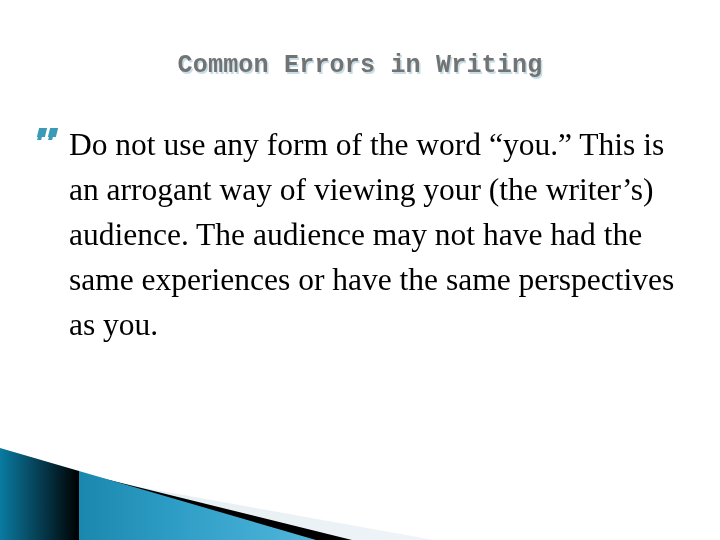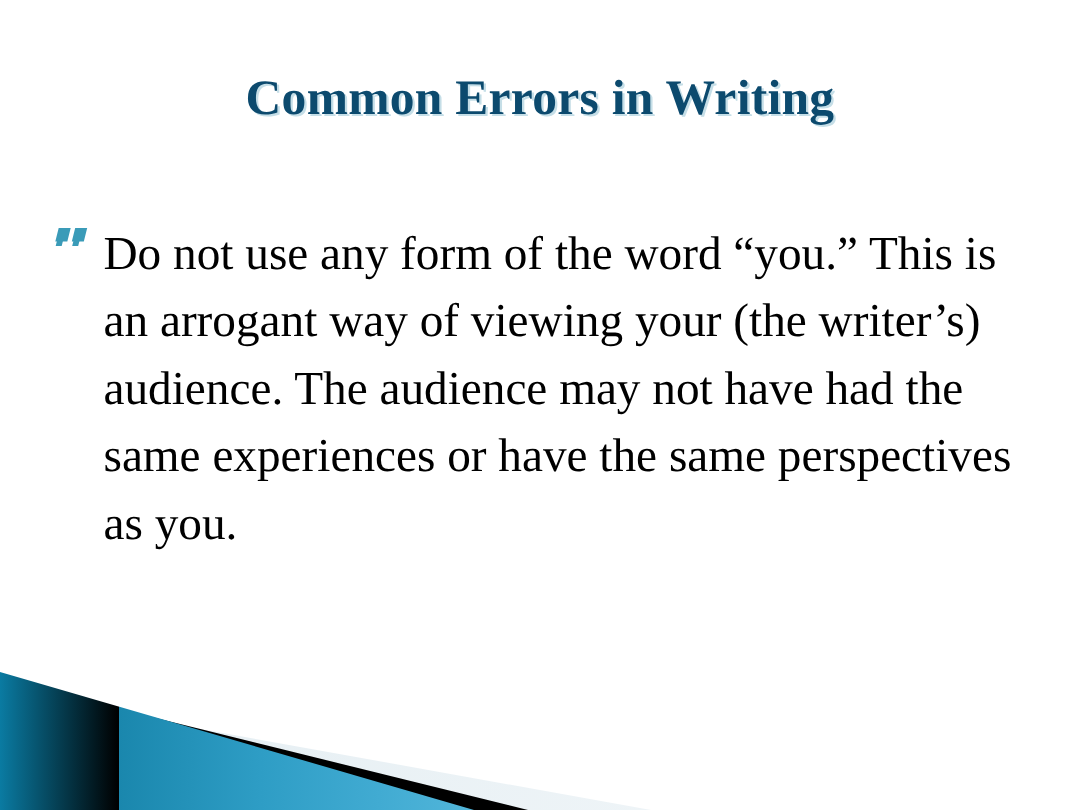--- a/index.html
+++ b/index.html
@@ -22,37 +22,36 @@
   
   #title-area {
     position: absolute;
     left: 0;
     top: 48px;
     width: 720px;
     text-align: center;
   }
   #slide-title {
     display: inline-block;
-    font-family: Liberation Serif, serif;
+    font-family: Liberation Mono, monospace;
     font-weight: bold;
-    font-size: 33px;
+    font-size: 25px;
     line-height: 36px;
     letter-spacing: 0.2px;
-    color: #0c4a6e;
+    color: #737373;
     text-shadow: 1.5px 1.5px 0 rgba(150, 195, 212, 0.55);
     white-space: nowrap;
   }
 
   
   #body-area {
     position: absolute;
     left: 34px;
     top: 122px;
     width: 660px;
-    margin-top: 24px;
   }
 
   .bullet-item {
     position: relative;
     display: block;
     padding-left: 35px;
     font-family: "Liberation Serif", "DejaVu Serif", serif;
     font-size: 31.5px;
     line-height: 45px;
     color: #000000;

